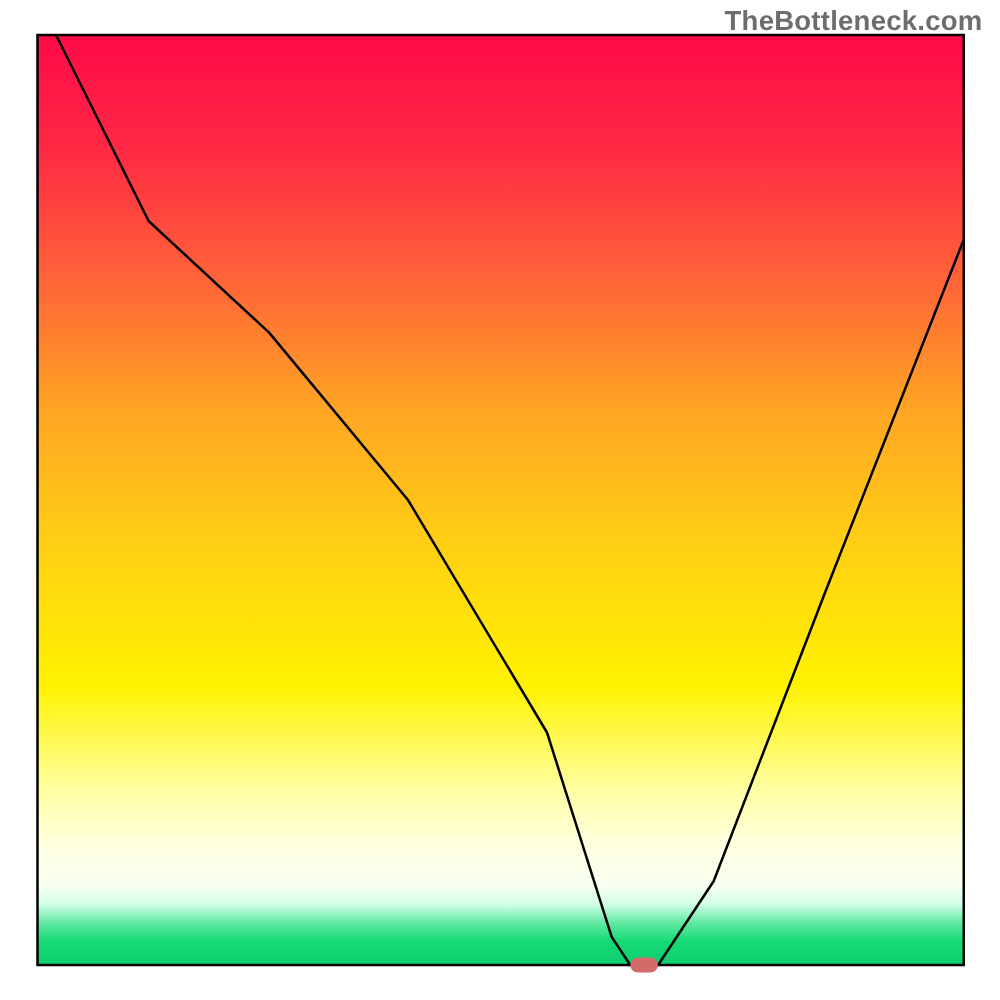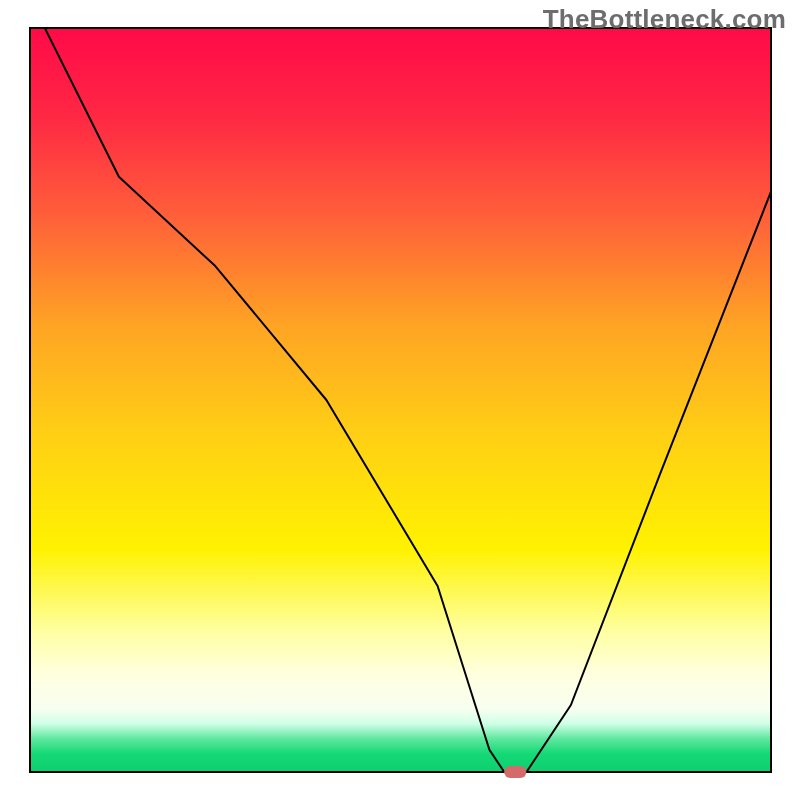--- a/index.html
+++ b/index.html
@@ -13,21 +13,21 @@
   .canvas {
     position: relative;
     width: 800px;
     height: 800px;
   }
   .watermark {
     position: absolute;
     top: 4px;
     right: 14px;
     color: #6d6d6d;
-    font-size: 26px;
+    font-size: 22px;
     font-weight: 600;
     letter-spacing: 0.2px;
     z-index: 10;
   }
   svg.plot {
     position: absolute;
     left: 0;
     top: 0;
     width: 800px;
     height: 800px;

